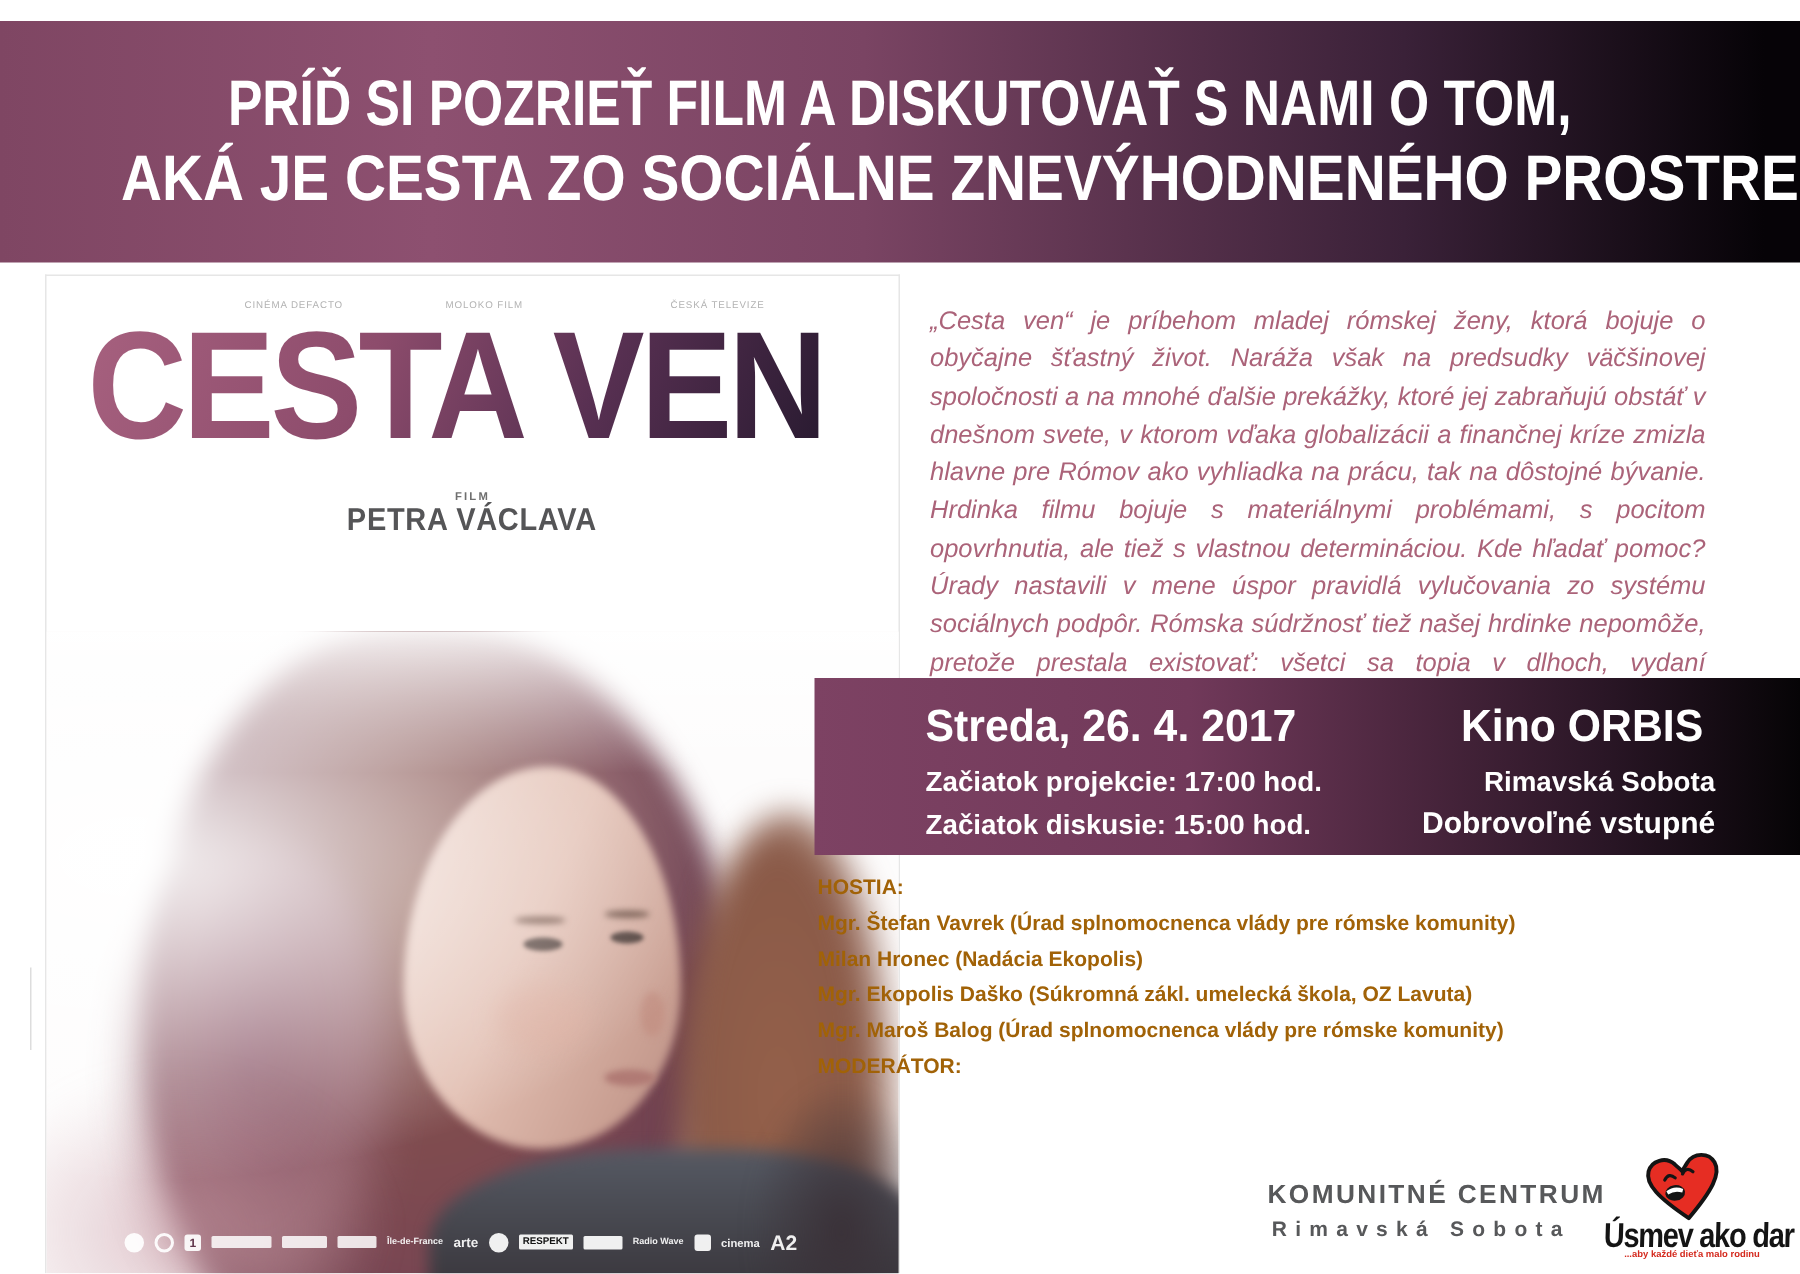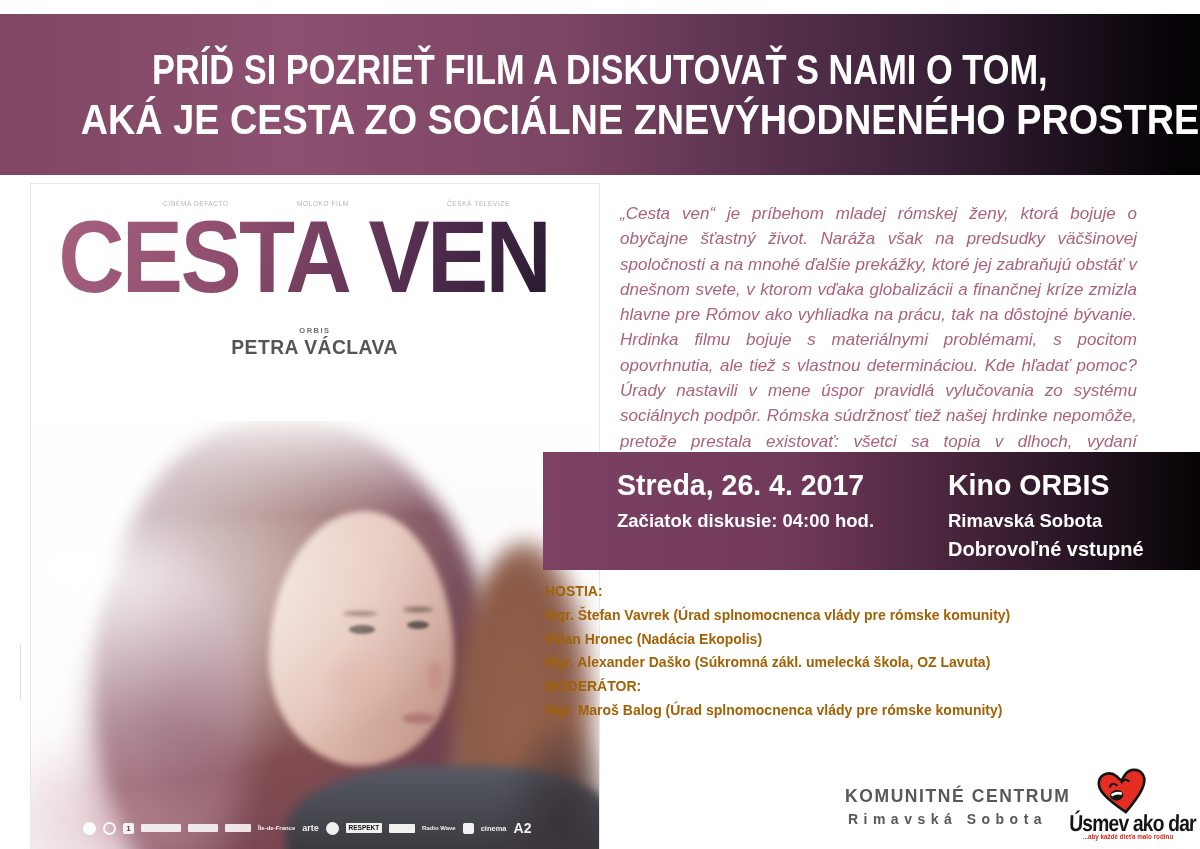--- a/index.html
+++ b/index.html
@@ -113,21 +113,21 @@
     color:#ab6379; font-weight:500;
   }
 
   
   .event-banner {
     position:absolute; left:543px; top:452px; width:657px; height:118px;
     background:linear-gradient(90deg,#7d4263 0%, #71395a 38%, #2a1626 80%, #060406 100%);
     color:#ffffff;
   }
   .ev-left { position:absolute; left:74px; top:14px; white-space:nowrap; }
-  .ev-right { position:absolute; left:405px; top:14px; white-space:nowrap; }
+  .ev-right { position:absolute; left:405px; top:14px; white-space:nowrap;text-align:right; }
   .ev-big { font-size:30px; font-weight:bold; display:inline-block; transform:scaleX(0.95); transform-origin:left; line-height:1.25; }
   .ev-line { font-size:18.5px; font-weight:bold; display:block; margin-top:5px; line-height:1.35; }
   .ev-line2 { font-size:20px; font-weight:bold; display:block; margin-top:3px; line-height:1.3; }
 
   
   .guests {
     position:absolute; left:545px; top:580px; width:640px;
     color:#a16207; font-weight:bold; font-size:14px; line-height:23.8px; white-space:nowrap;
   }
 
@@ -169,21 +169,21 @@
       <span class="p1">CINÉMA DEFACTO</span>
       <span class="p2">MOLOKO FILM</span>
       <span class="p3">ČESKÁ TELEVIZE</span>
     </div>
 
     <div class="film-title-wrap">
       <span class="film-title">CESTA VEN</span>
     </div>
 
     <div class="byline">
-      <span class="film-word">ORBIS</span>
+      <span class="film-word">FILM</span>
       <span class="director">PETRA VÁCLAVA</span>
     </div>
 
     <div class="photo">
       <div class="blob hair-main"></div>
       <div class="blob hair-left"></div>
       <div class="blob hair-right"></div>
       <div class="blob face"></div>
       <div class="blob cheek"></div>
       <div class="blob brow-l"></div>
@@ -215,36 +215,37 @@
       <div class="lg lg-text" style="font-size:7.5px">cinema</div>
       <div class="lg lg-text" style="font-size:14px">A2</div>
     </div>
   </div>
 
   <div class="synopsis">„Cesta ven“ je príbehom mladej rómskej ženy, ktorá bojuje o obyčajne šťastný život. Naráža však na predsudky väčšinovej spoločnosti a na mnohé ďalšie prekážky, ktoré jej zabraňujú obstáť v dnešnom svete, v ktorom vďaka globalizácii a finančnej kríze zmizla hlavne pre Rómov ako vyhliadka na prácu, tak na dôstojné bývanie. Hrdinka filmu bojuje s materiálnymi problémami, s pocitom opovrhnutia, ale tiež s vlastnou determináciou. Kde hľadať pomoc? Úrady nastavili v mene úspor pravidlá vylučovania zo systému sociálnych podpôr. Rómska súdržnosť tiež našej hrdinke nepomôže, pretože prestala existovať: všetci sa topia v dlhoch, vydaní napospas úžerníkom a exekútorom. Každý hľadá cestu ako prežije on sám. Ani rodina našej hrdinke nemôže pomôcť: otec nemá už desať rokov prácu, finančné ťažkosti ho priviedli do ghetta a matka zomrela už dávno.</div>
 
   <div class="event-banner">
     <div class="ev-left">
       <span class="ev-big">Streda, 26. 4. 2017</span>
-      <span class="ev-line">Začiatok diskusie: 04:00 hod.</span>
+      <span class="ev-line">Začiatok projekcie: 17:00 hod.</span>
+      <span class="ev-line">Začiatok diskusie: 15:00 hod.</span>
     </div>
     <div class="ev-right">
       <span class="ev-big">Kino ORBIS</span>
       <span class="ev-line">Rimavská Sobota</span>
       <span class="ev-line2">Dobrovoľné vstupné</span>
     </div>
   </div>
 
   <div class="guests">
     <div>HOSTIA:</div>
     <div>Mgr. Štefan Vavrek (Úrad splnomocnenca vlády pre rómske komunity)</div>
     <div>Milan Hronec (Nadácia Ekopolis)</div>
-    <div>Mgr. Alexander Daško (Súkromná zákl. umelecká škola, OZ Lavuta)</div>
+    <div>Mgr. Ekopolis Daško (Súkromná zákl. umelecká škola, OZ Lavuta)</div>
+    <div>Mgr. Maroš Balog (Úrad splnomocnenca vlády pre rómske komunity)</div>
     <div>MODERÁTOR:</div>
-    <div>Mgr. Maroš Balog (Úrad splnomocnenca vlády pre rómske komunity)</div>
   </div>
 
   <div class="org">
     <div class="org1">KOMUNITNÉ CENTRUM</div>
     <div class="org2">Rimavská Sobota</div>
   </div>
 
   <div class="usmev">
     <svg class="heart" viewBox="0 0 120 110">
       <g transform="rotate(-8 60 55)">

